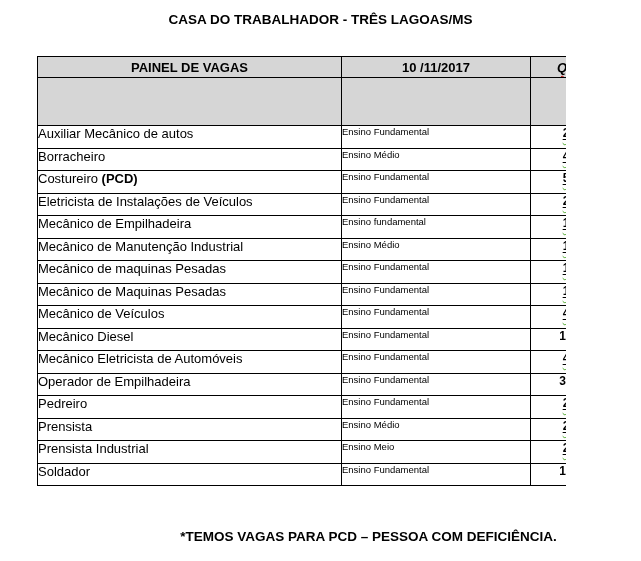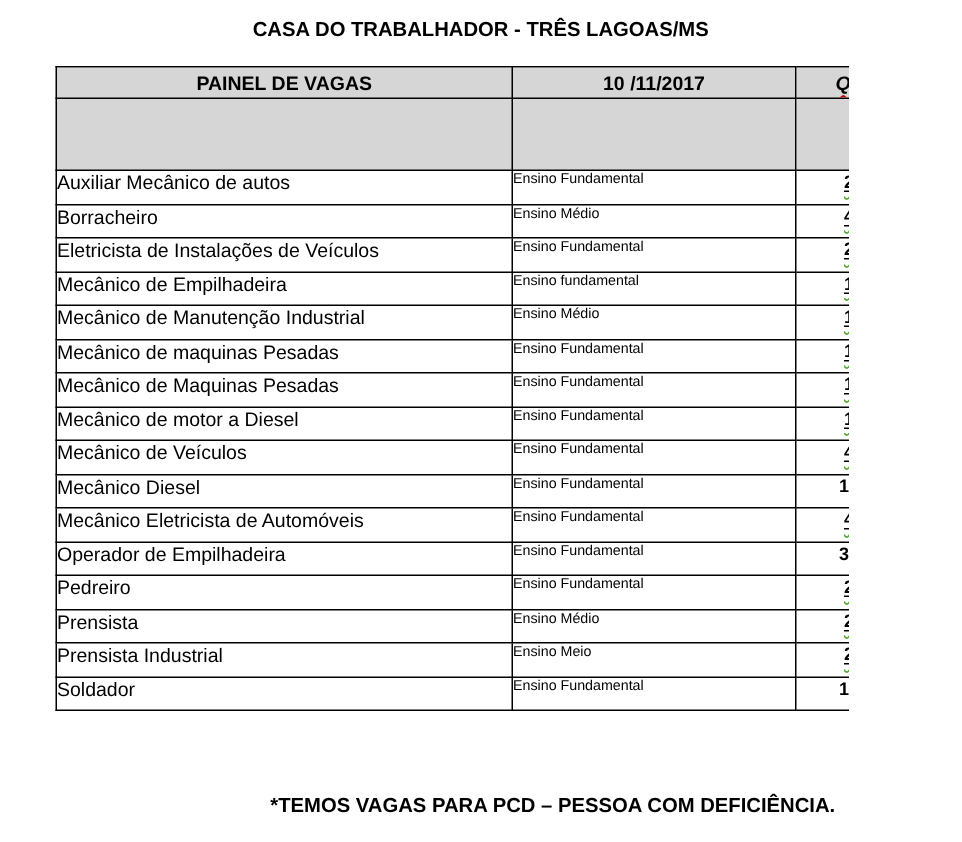--- a/index.html
+++ b/index.html
@@ -21,21 +21,21 @@
     top: 12px;
     left: 0;
     width: 641px;
     text-align: center;
     font-weight: bold;
     font-size: 13.5px;
   }
   table.vacancies {
     position: absolute;
     left: 37px;
-    top: 44px;
+    top: 56px;
     width: 564px;
     border-collapse: collapse;
     table-layout: fixed;
   }
   table.vacancies td {
     border: 1.5px solid #000000;
     vertical-align: top;
     overflow: hidden;
     padding: 0;
   }
@@ -128,20 +128,25 @@
           <td class="job"><span>Auxiliar Mecânico de autos</span></td>
           <td class="edu">Ensino Fundamental</td>
           <td class="qty"><span class="sq-green"><span class="solid-u">2</span></span></td>
         </tr>
         <tr class="datarow">
           <td class="job"><span>Borracheiro</span></td>
           <td class="edu">Ensino Médio</td>
           <td class="qty"><span class="sq-green"><span class="solid-u">4</span></span></td>
         </tr>
         <tr class="datarow">
+          <td class="job"><span>Costureiro </span><span class="bold">(PCD)</span></td>
+          <td class="edu">Ensino Fundamental</td>
+          <td class="qty"><span class="sq-green"><span class="solid-u">5</span></span></td>
+        </tr>
+        <tr class="datarow">
           <td class="job"><span>Eletricista de Instalações de Veículos</span></td>
           <td class="edu">Ensino Fundamental</td>
           <td class="qty"><span class="sq-green"><span class="solid-u">2</span></span></td>
         </tr>
         <tr class="datarow">
           <td class="job"><span>Mecânico de Empilhadeira</span></td>
           <td class="edu">Ensino fundamental</td>
           <td class="qty"><span class="sq-green"><span class="solid-u">1</span></span></td>
         </tr>
         <tr class="datarow">
@@ -153,25 +158,20 @@
           <td class="job"><span>Mecânico de maquinas Pesadas</span></td>
           <td class="edu">Ensino Fundamental</td>
           <td class="qty"><span class="sq-green"><span class="solid-u">1</span></span></td>
         </tr>
         <tr class="datarow">
           <td class="job"><span>Mecânico de Maquinas Pesadas</span></td>
           <td class="edu">Ensino Fundamental</td>
           <td class="qty"><span class="sq-green"><span class="solid-u">1</span></span></td>
         </tr>
         <tr class="datarow">
-          <td class="job"><span>Mecânico de motor a Diesel</span></td>
-          <td class="edu">Ensino Fundamental</td>
-          <td class="qty"><span class="sq-green"><span class="solid-u">1</span></span></td>
-        </tr>
-        <tr class="datarow">
           <td class="job"><span>Mecânico de Veículos</span></td>
           <td class="edu">Ensino Fundamental</td>
           <td class="qty"><span class="sq-green"><span class="solid-u">4</span></span></td>
         </tr>
         <tr class="datarow">
           <td class="job"><span>Mecânico Diesel</span></td>
           <td class="edu">Ensino Fundamental</td>
           <td class="qty"><span><span>15</span></span></td>
         </tr>
         <tr class="datarow">

